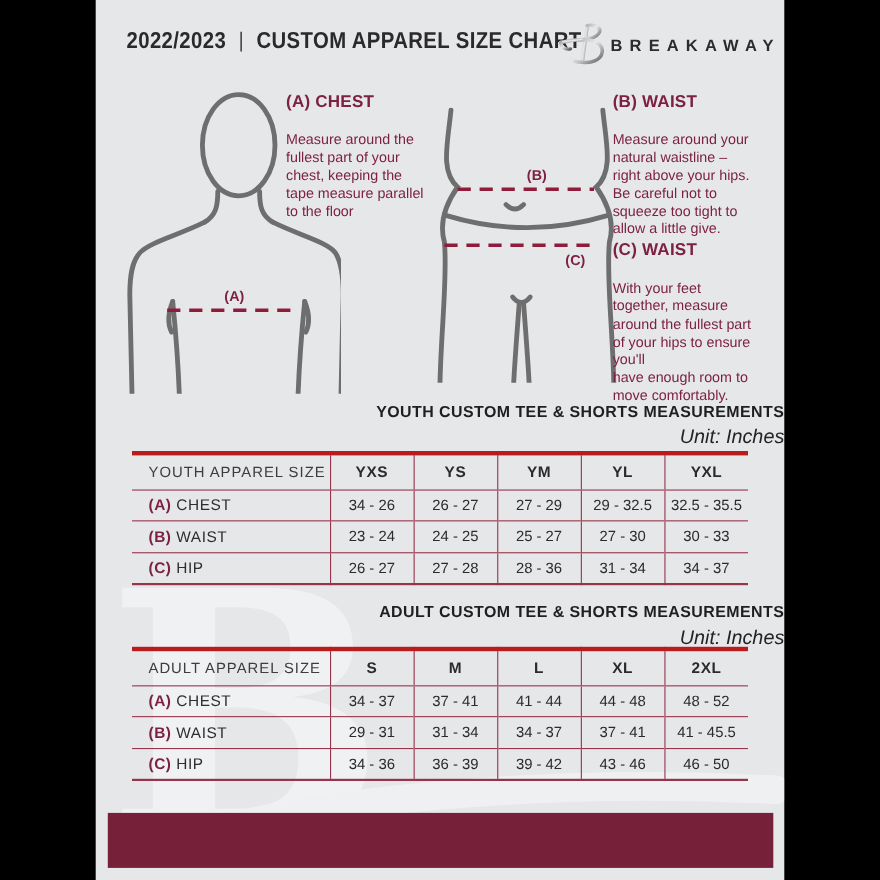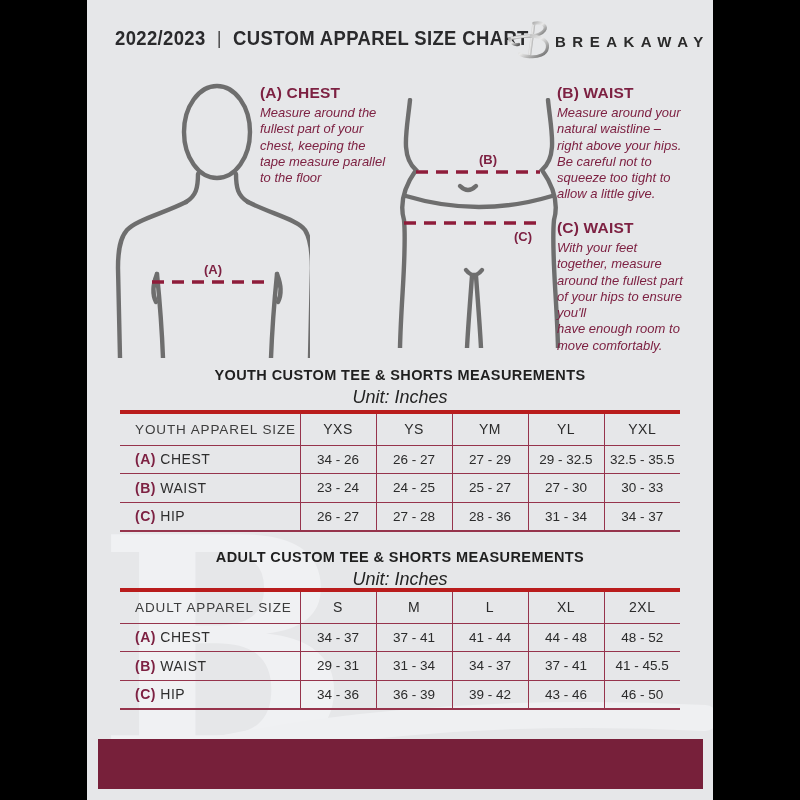--- a/index.html
+++ b/index.html
@@ -28,52 +28,52 @@
     color:#2a2a2c;font-weight:700;font-size:21px;letter-spacing:.4px;
     transform:scaleX(.88);transform-origin:left center;white-space:nowrap;
   }
   .hdr .sep{font-weight:400;color:#3a3a3a;font-size:19px;}
   .logo{left:419px;top:16px;width:45px;height:47px;}
   .brand{left:468px;top:33px;font-size:15px;font-weight:700;letter-spacing:6.5px;color:#2b2b2b;}
 
   
   .guide-col{color:#7d2142;}
   .guide-h{font-size:15.5px;font-weight:800;letter-spacing:.2px;}
-  .guide-b{margin-top:3px;font-size:13px;font-style:italic;line-height:16.3px;white-space:pre-line;}
+  .guide-b{margin-top:17px;font-size:13px;line-height:16.3px;white-space:pre-line;}
   #colA{left:173px;top:84px;width:178px;}
   #colB{left:470px;top:84px;width:178px;}
   #colC{left:470px;top:219px;width:182px;}
 
   .fig{pointer-events:none;}
   #torsoFig{left:23px;top:80px;}
   #hipsFig{left:303px;top:98px;}
   .fig path,.fig ellipse{fill:none;stroke:#6e6e6e;stroke-width:4.4;stroke-linecap:round;}
   .fig .dash{stroke:#8e1c3a;stroke-width:3.3;stroke-dasharray:12 8;stroke-linecap:butt;}
   .fig text{font-family:"Liberation Sans",sans-serif;font-size:13px;font-weight:700;fill:#7d2142;}
 
   
-  .tbl-head{left:0;width:626px;text-align:center;color:#1f1f1f;}
+  .tbl-head{left:0;width:626px;text-align:right;color:#1f1f1f;}
   #youthHead{top:367px;}
   #adultHead{top:549px;}
   .tbl-title{font-size:14.5px;font-weight:700;letter-spacing:.4px;}
   .tbl-unit{margin-top:4px;font-size:18px;font-style:italic;color:#242424;}
 
   table.size-table{
     border-collapse:collapse;table-layout:fixed;width:560px;left:33px;
     color:#2b2b2b;border-top:4px solid #b91c1c;border-bottom:2px solid #96344c;
   }
   #youthTable{top:410px;}
   #adultTable{top:588px;}
   .size-table col.c0{width:180px;}
   .size-table tr{border-top:1.6px solid #96344c;}
   .size-table th,.size-table td{border-left:1.6px solid #96344c;text-align:center;padding:0;}
   .size-table th:first-child,.size-table td:first-child{border-left:none;}
   .size-table thead tr{height:33px;}
   .size-table tbody tr{height:28.5px;}
-  .size-table th{font-size:14px;font-weight:400;letter-spacing:.5px;}
+  .size-table th{font-size:14px;font-weight:700;letter-spacing:.5px;}
   .size-table th.lbl{font-weight:400;font-size:13.5px;text-align:left;padding-left:15px;color:#3d3d3d;letter-spacing:.9px;}
   .size-table td{font-size:13.5px;}
   .size-table td.lbl{text-align:left;padding-left:15px;font-size:14px;letter-spacing:.5px;color:#2e2e2e;}
   .size-table .pfx{color:#7d2142;font-weight:800;}
 
   
   .footer{left:11px;top:739px;width:605px;height:50px;background:#77203a;}
 </style>
 </head>
 <body>

